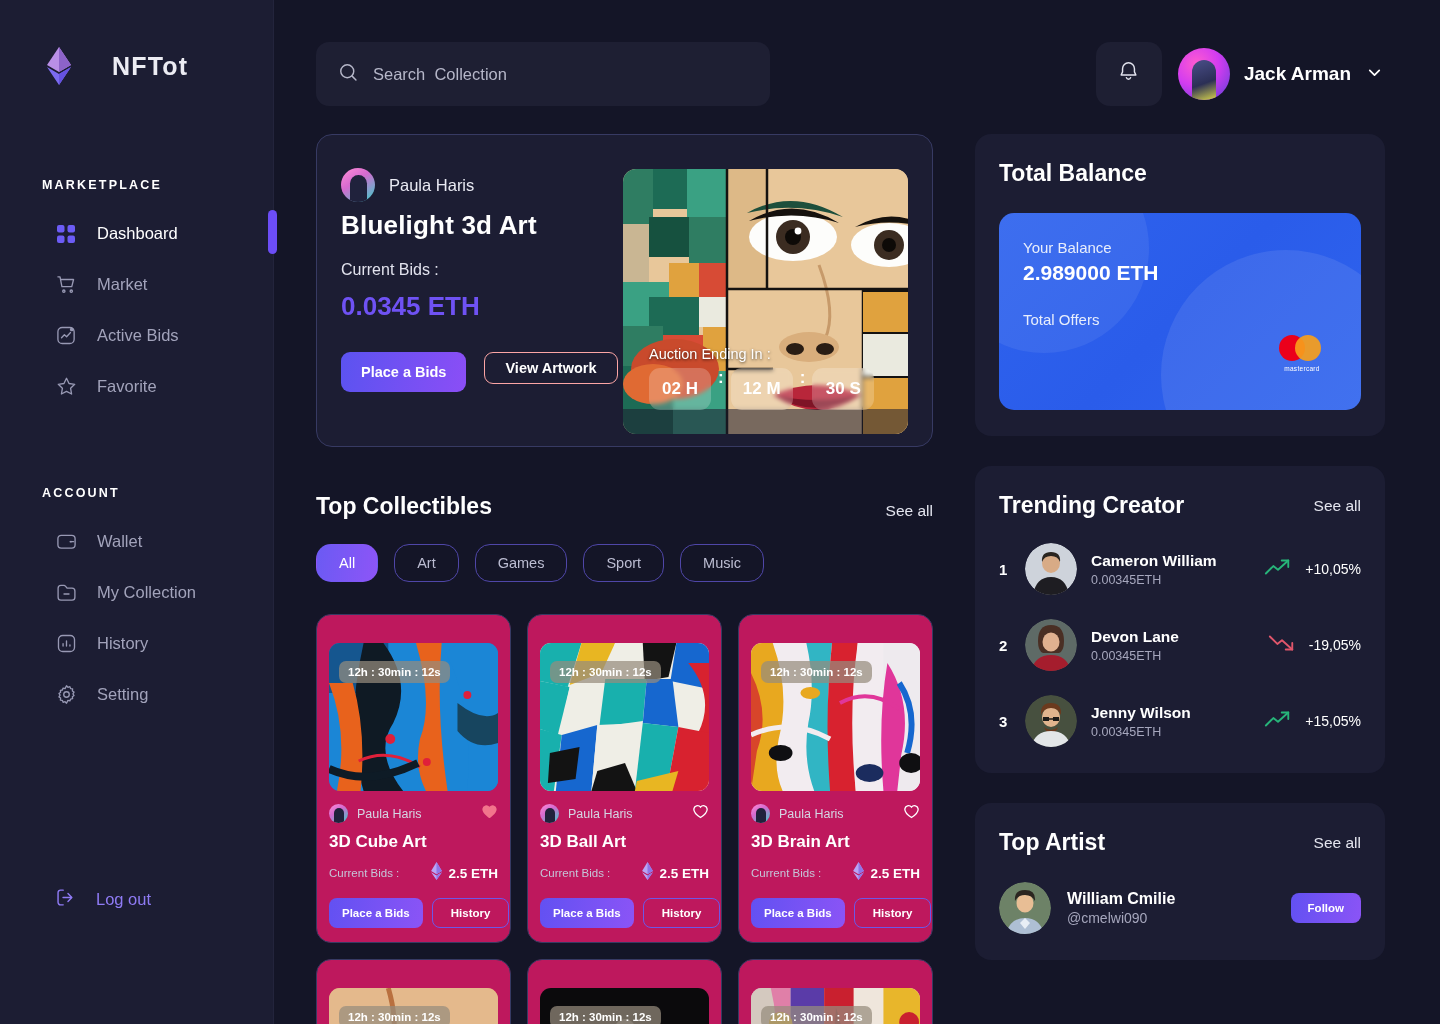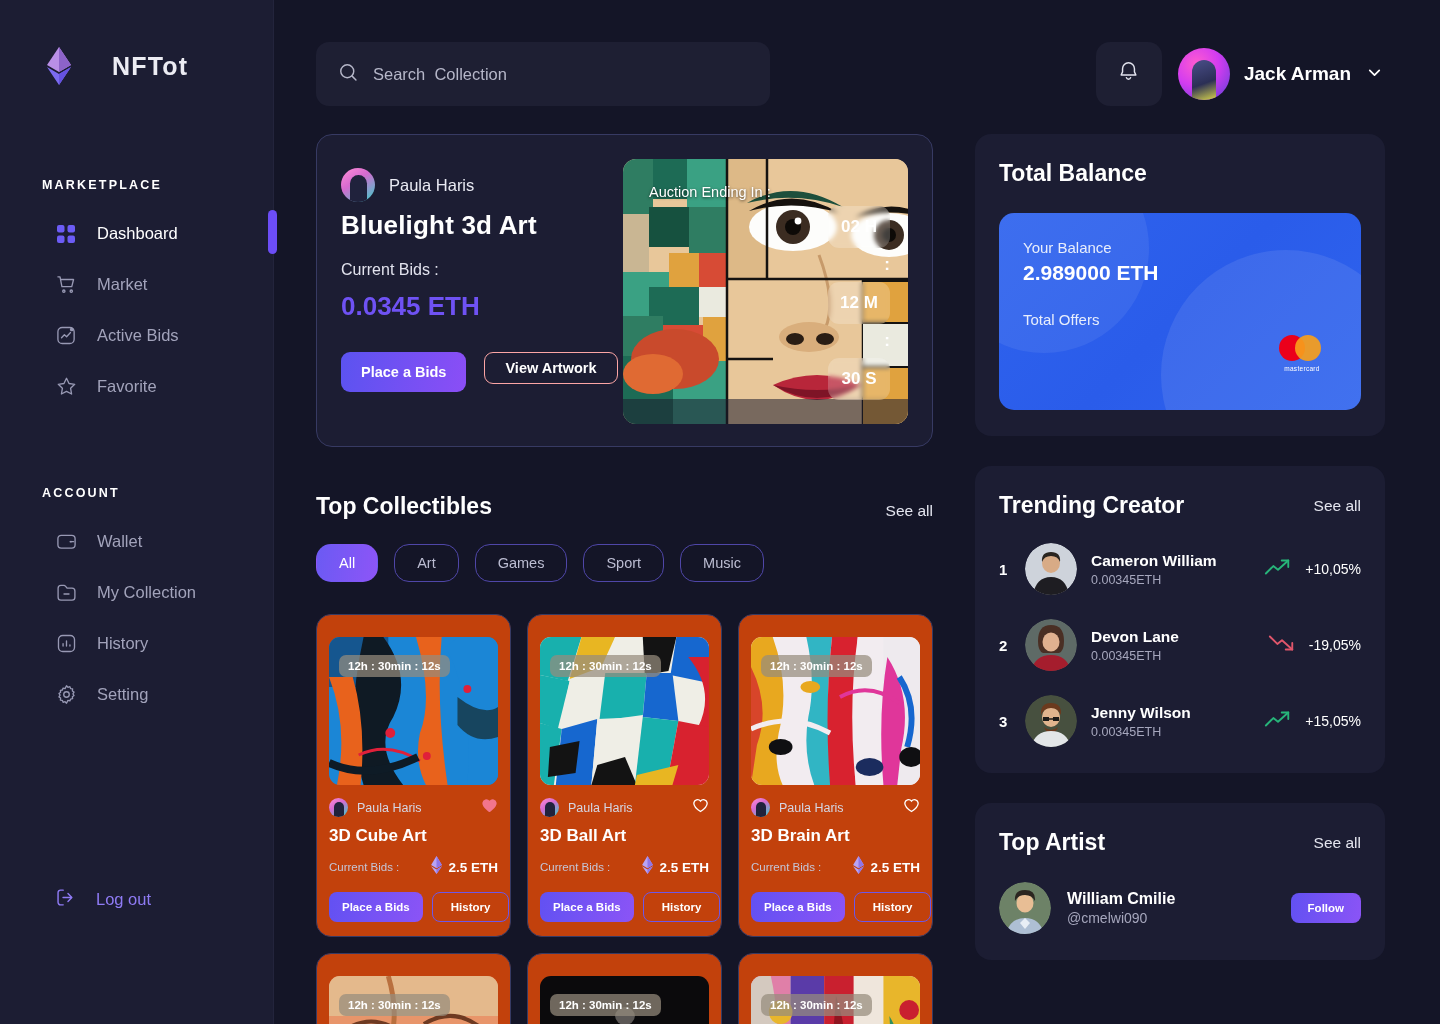--- a/index.html
+++ b/index.html
@@ -110,27 +110,27 @@
     border:none; border-radius:9px; color:#fff; font-weight:bold;
     font-size:14.5px; padding:0 20px; height:40px; cursor:pointer;
     font-family:"Liberation Sans",sans-serif;
   }
   .btn-outline {
     background:transparent; border:1px solid #fca5a5; border-radius:9px;
     color:#fff; font-weight:bold; font-size:14.5px; padding:0 20px; height:32px;
     cursor:pointer; font-family:"Liberation Sans",sans-serif;
   }
   .hero-art {
-    position:absolute; right:24px; top:24px; width:285px; height:265px;
+    position:absolute; right:24px; top:34px; width:285px; height:265px;
     border-radius:13px; overflow:hidden;
   }
   .mosaic { position:absolute; inset:0; }
   .timer-wrap { position:absolute; left:26px; bottom:24px; right:18px; }
   .timer-label { font-size:14.5px; color:#fff; margin-bottom:6px; text-shadow:0 1px 3px rgba(0,0,0,.7); }
-  .timer-row { display:flex; align-items:flex-end; gap:7px;flex-direction:column; }
+  .timer-row { display:flex; align-items:flex-start; gap:7px; }
   .tcell {
     min-width:62px; height:42px; border-radius:11px;
     display:flex; align-items:center; justify-content:center;
     font-size:17px; font-weight:bold; color:#fff;
     background:rgba(255,255,255,.22); backdrop-filter:blur(2px);
   }
   .tsep { font-size:17px; font-weight:bold; color:#fff; }
 
   
   .sec-head { display:flex; align-items:flex-end; margin-top:46px; }
@@ -143,22 +143,22 @@
     border:1px solid #4f46a8; color:#bcbdd2; background:transparent; cursor:pointer;
     font-family:"Liberation Sans",sans-serif;
   }
   .chip.active {
     background:linear-gradient(100deg,#6b5af3 0%, #8d55f7 100%);
     border-color:transparent; color:#fff;
   }
 
   .grid { display:flex; gap:16px; margin-top:32px; flex-wrap:wrap; }
   .nft {
-    width:195px; background:#c2410c; border:1px solid #373a63;
-    border-radius:15px; padding:22px 12px 14px;
+    width:195px; background:#be185d; border:1px solid #373a63;
+    border-radius:15px; padding:28px 12px 14px;
   }
   .nft-img {
     height:148px; border-radius:11px; position:relative; overflow:hidden;
   }
   .nft-timer {
     position:absolute; left:10px; top:18px;
     background:rgba(150,140,125,.72); color:#fff;
     font-size:11.5px; font-weight:bold; padding:5px 9px; border-radius:7px;
   }
   .nft-row { display:flex; align-items:center; gap:9px; margin-top:12px; }

